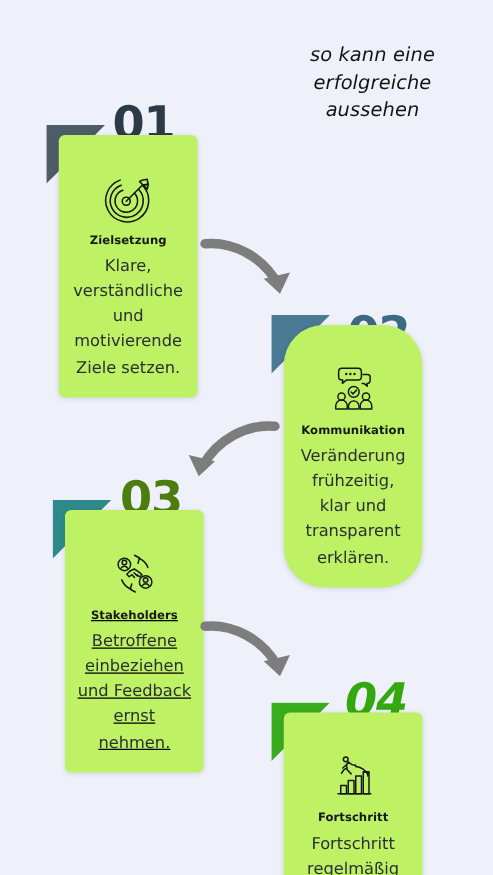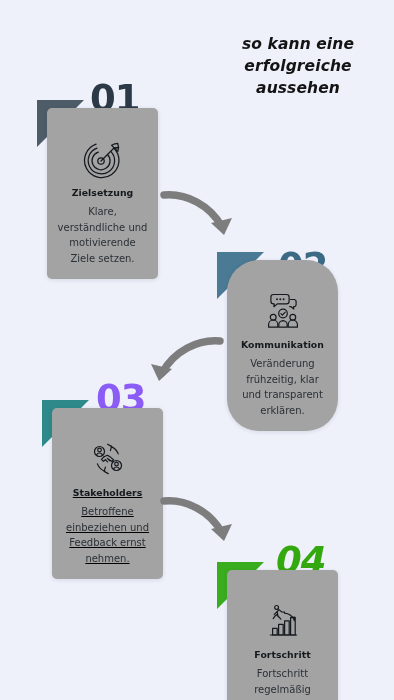--- a/index.html
+++ b/index.html
@@ -9,53 +9,53 @@
     font-family:"DejaVu Sans","Liberation Sans",sans-serif;
     overflow:hidden;position:relative;
   }
   #canvas{position:relative;width:394px;height:700px;}
 
   
   .headline{
     position:absolute;left:212px;top:33px;width:172px;
     text-align:center;
     font-size:15.5px;line-height:1.42;
-    font-weight:bold;font-style:italic;
+    font-weight:normal;font-style:italic;
     color:#141414;letter-spacing:.1px;
   }
   .headline span{display:block;}
 
   
   .step{position:absolute;}
   .num{
     position:absolute;
     font-size:37px;font-weight:bold;letter-spacing:-1px;
     line-height:1;
   }
   .corner{
     position:absolute;width:47px;height:47px;
     clip-path:polygon(0 0,100% 0,0 100%);
   }
   .card{
     position:absolute;
     width:93px;
-    background:#a3a3a3;
+    background:#bef264;
     border-radius:5px;
     box-shadow:0 1px 4px rgba(40,50,70,.13);
     padding:30px 9px 13px 9px;
     text-align:center;
   }
   .icon{height:42px;display:flex;align-items:center;justify-content:center;margin-bottom:7px;}
   .icon svg{display:block;}
   .c-title{
     font-size:9.3px;font-weight:bold;color:#15181c;
     margin-bottom:6px;letter-spacing:.05px;
   }
   .c-desc{
-    font-size:10px;line-height:1.55;color:#2b3036;
+    font-size:13px;line-height:1.55;color:#2b3036;
   }
 
   
   #step1{left:33px;top:80px;}
   #step1 .num{left:57px;top:0px;color:#2b3a46;}
   #step1 .corner{left:4px;top:20px;background:#4e5c68;}
   #step1 .card{left:14px;top:28px;}
 
   #step2{left:213px;top:232px;}
   #step2 .num{left:65px;top:16px;color:#3c6a85;}
@@ -128,21 +128,21 @@
           <path d="M26.2 36.2v-2.6a4.6 4.6 0 0 1 4.6-4.6 4.6 4.6 0 0 1 4.6 4.6v2.6z"></path>
           <path d="M16.8 36.2v-2.2a4.3 4.3 0 0 1 4.2-4.3 4.3 4.3 0 0 1 4.2 4.3v2.2z"></path>
         </svg>
       </div>
       <div class="c-title">Kommunikation</div>
       <div class="c-desc">Veränderung frühzeitig, klar und transparent erklären.</div>
     </div>
   </div>
 
   <div class="step" id="step3">
-    <div class="num" style="color: #8b5cf6;">03</div>
+    <div class="num" style="color: #4d7c0f;">03</div>
     <div class="corner" style="background: rgb(46, 138, 138);"></div>
     <div class="card">
       <div class="icon">
         <svg width="42" height="40" viewBox="0 0 42 40" fill="none" stroke="#15181c" stroke-width="1.2" stroke-linecap="round" stroke-linejoin="round">
           <circle cx="12.5" cy="12.5" r="5"></circle>
           <circle cx="12.5" cy="11" r="1.8"></circle>
           <path d="M9.8 15.6a3.1 3.1 0 0 1 5.4 0"></path>
           <circle cx="29.5" cy="26.5" r="5"></circle>
           <circle cx="29.5" cy="25" r="1.8"></circle>
           <path d="M26.8 29.6a3.1 3.1 0 0 1 5.4 0"></path>

